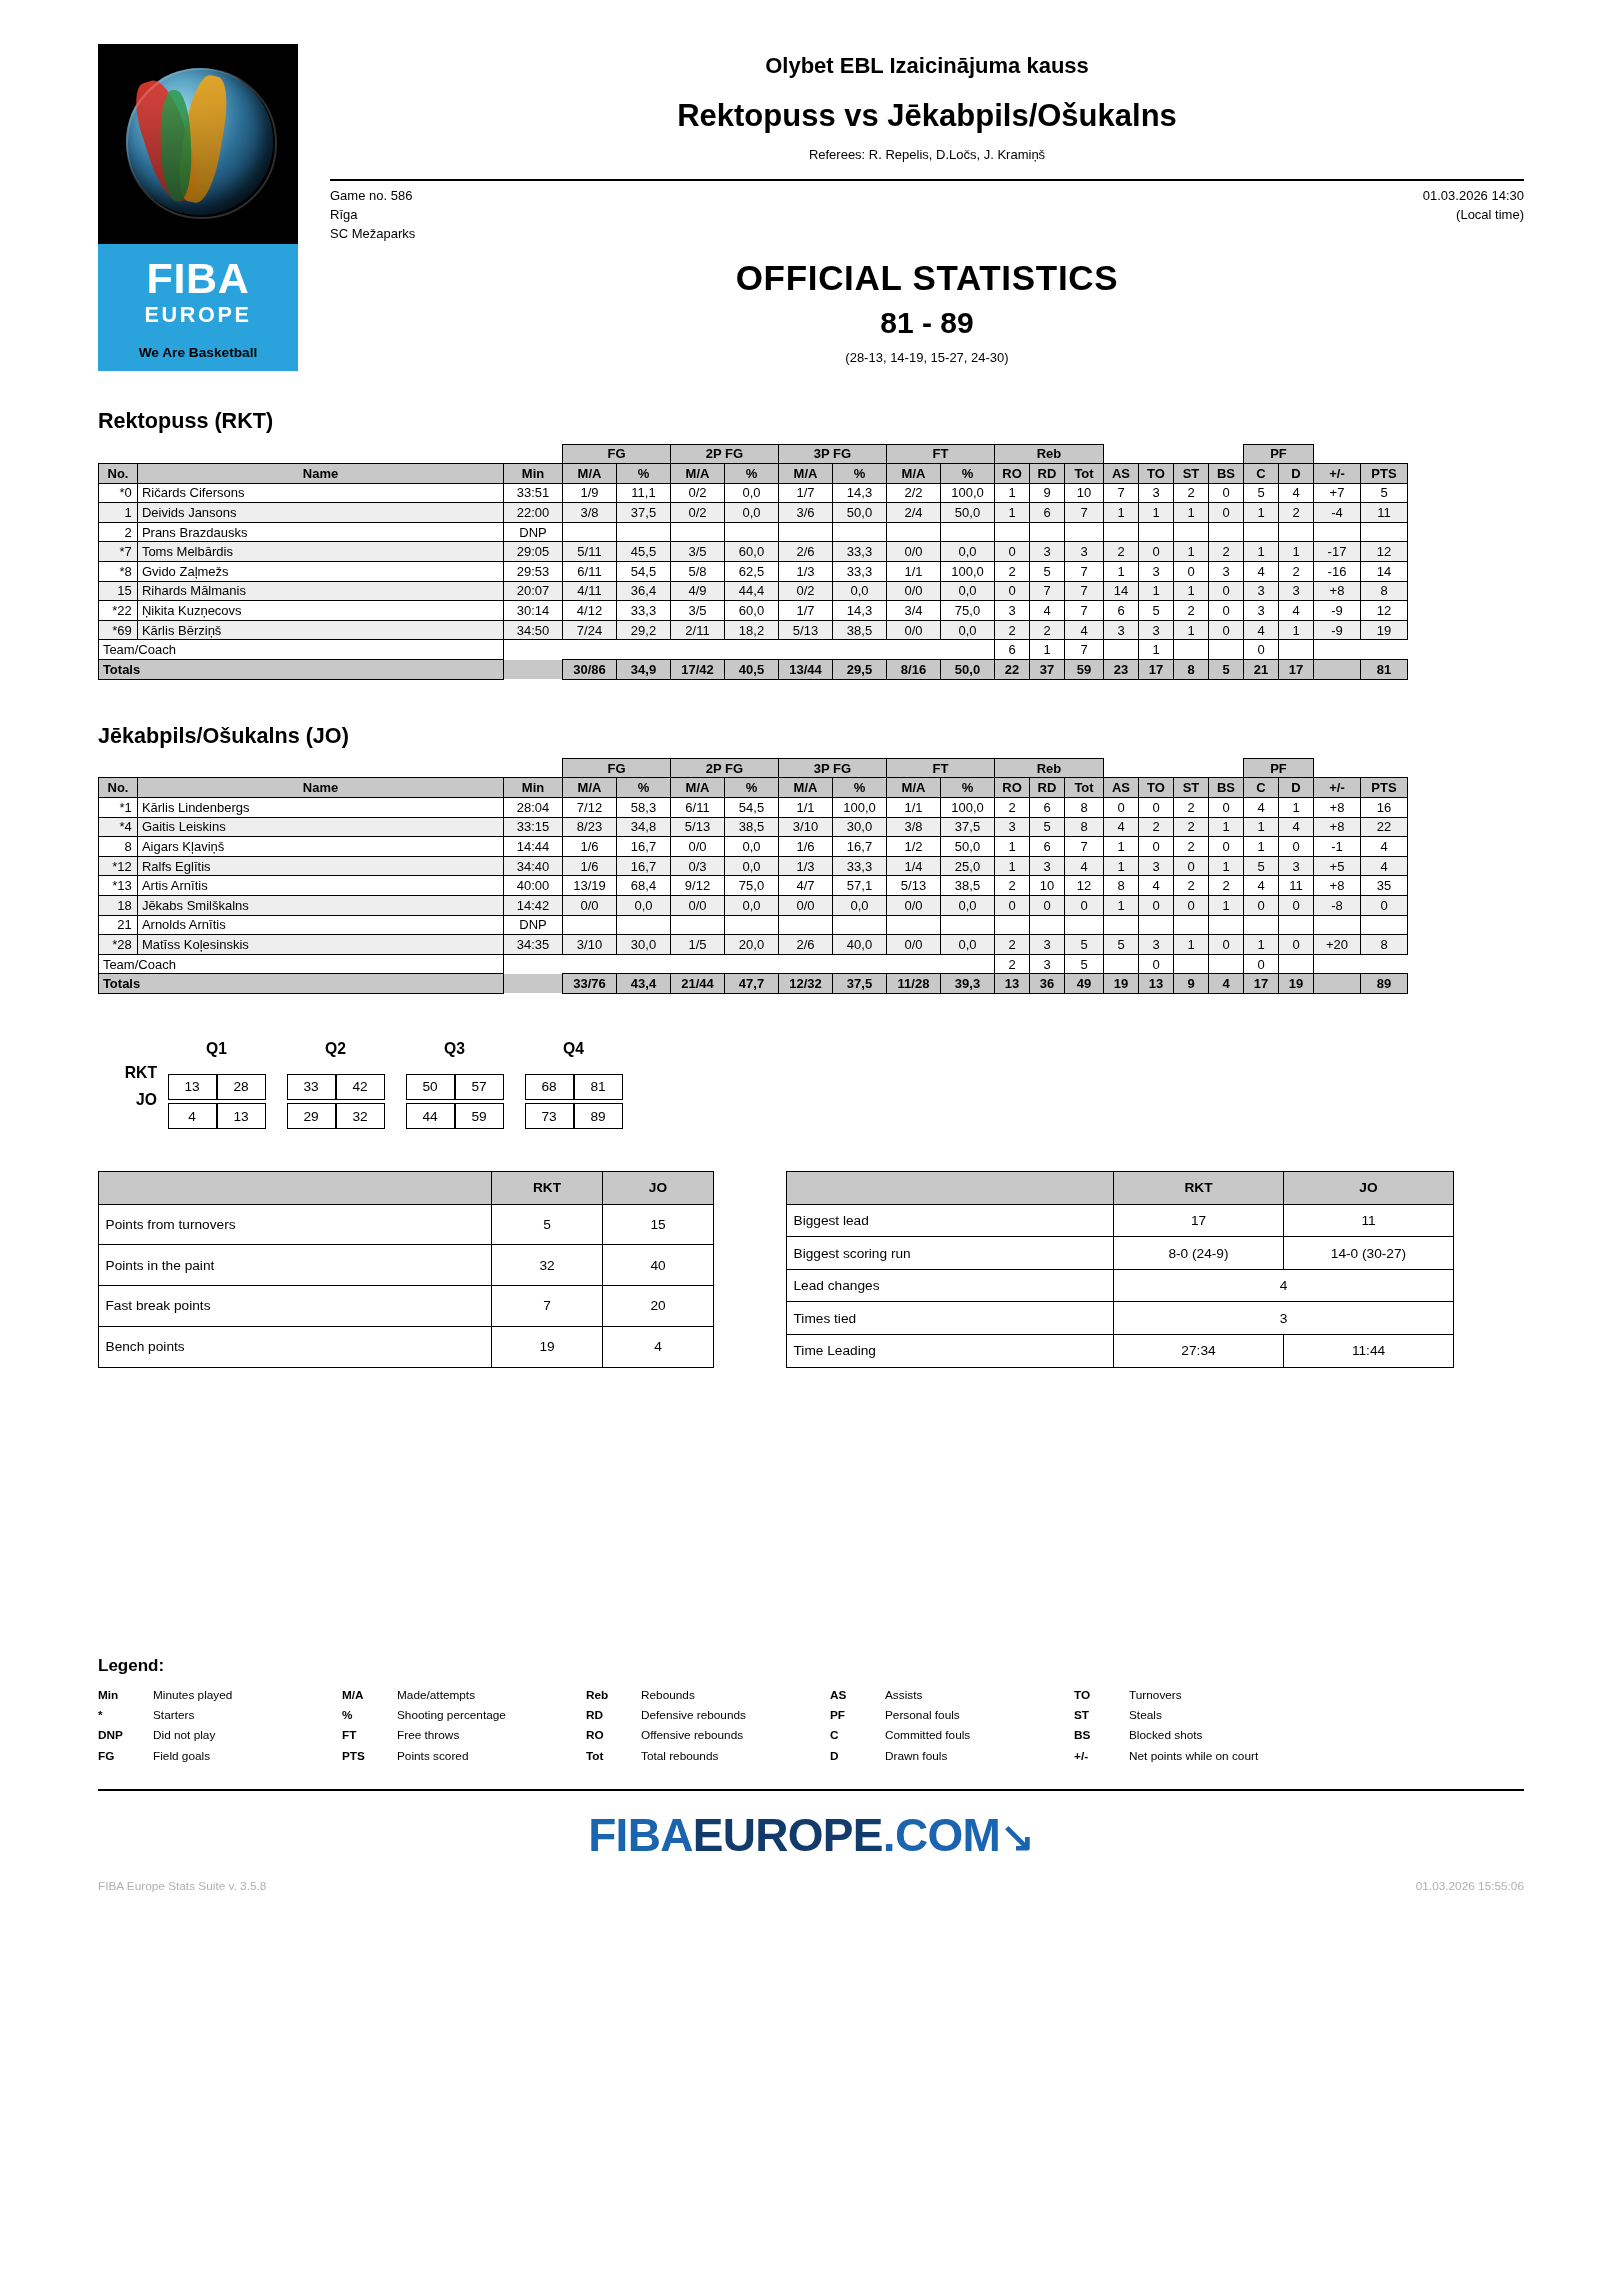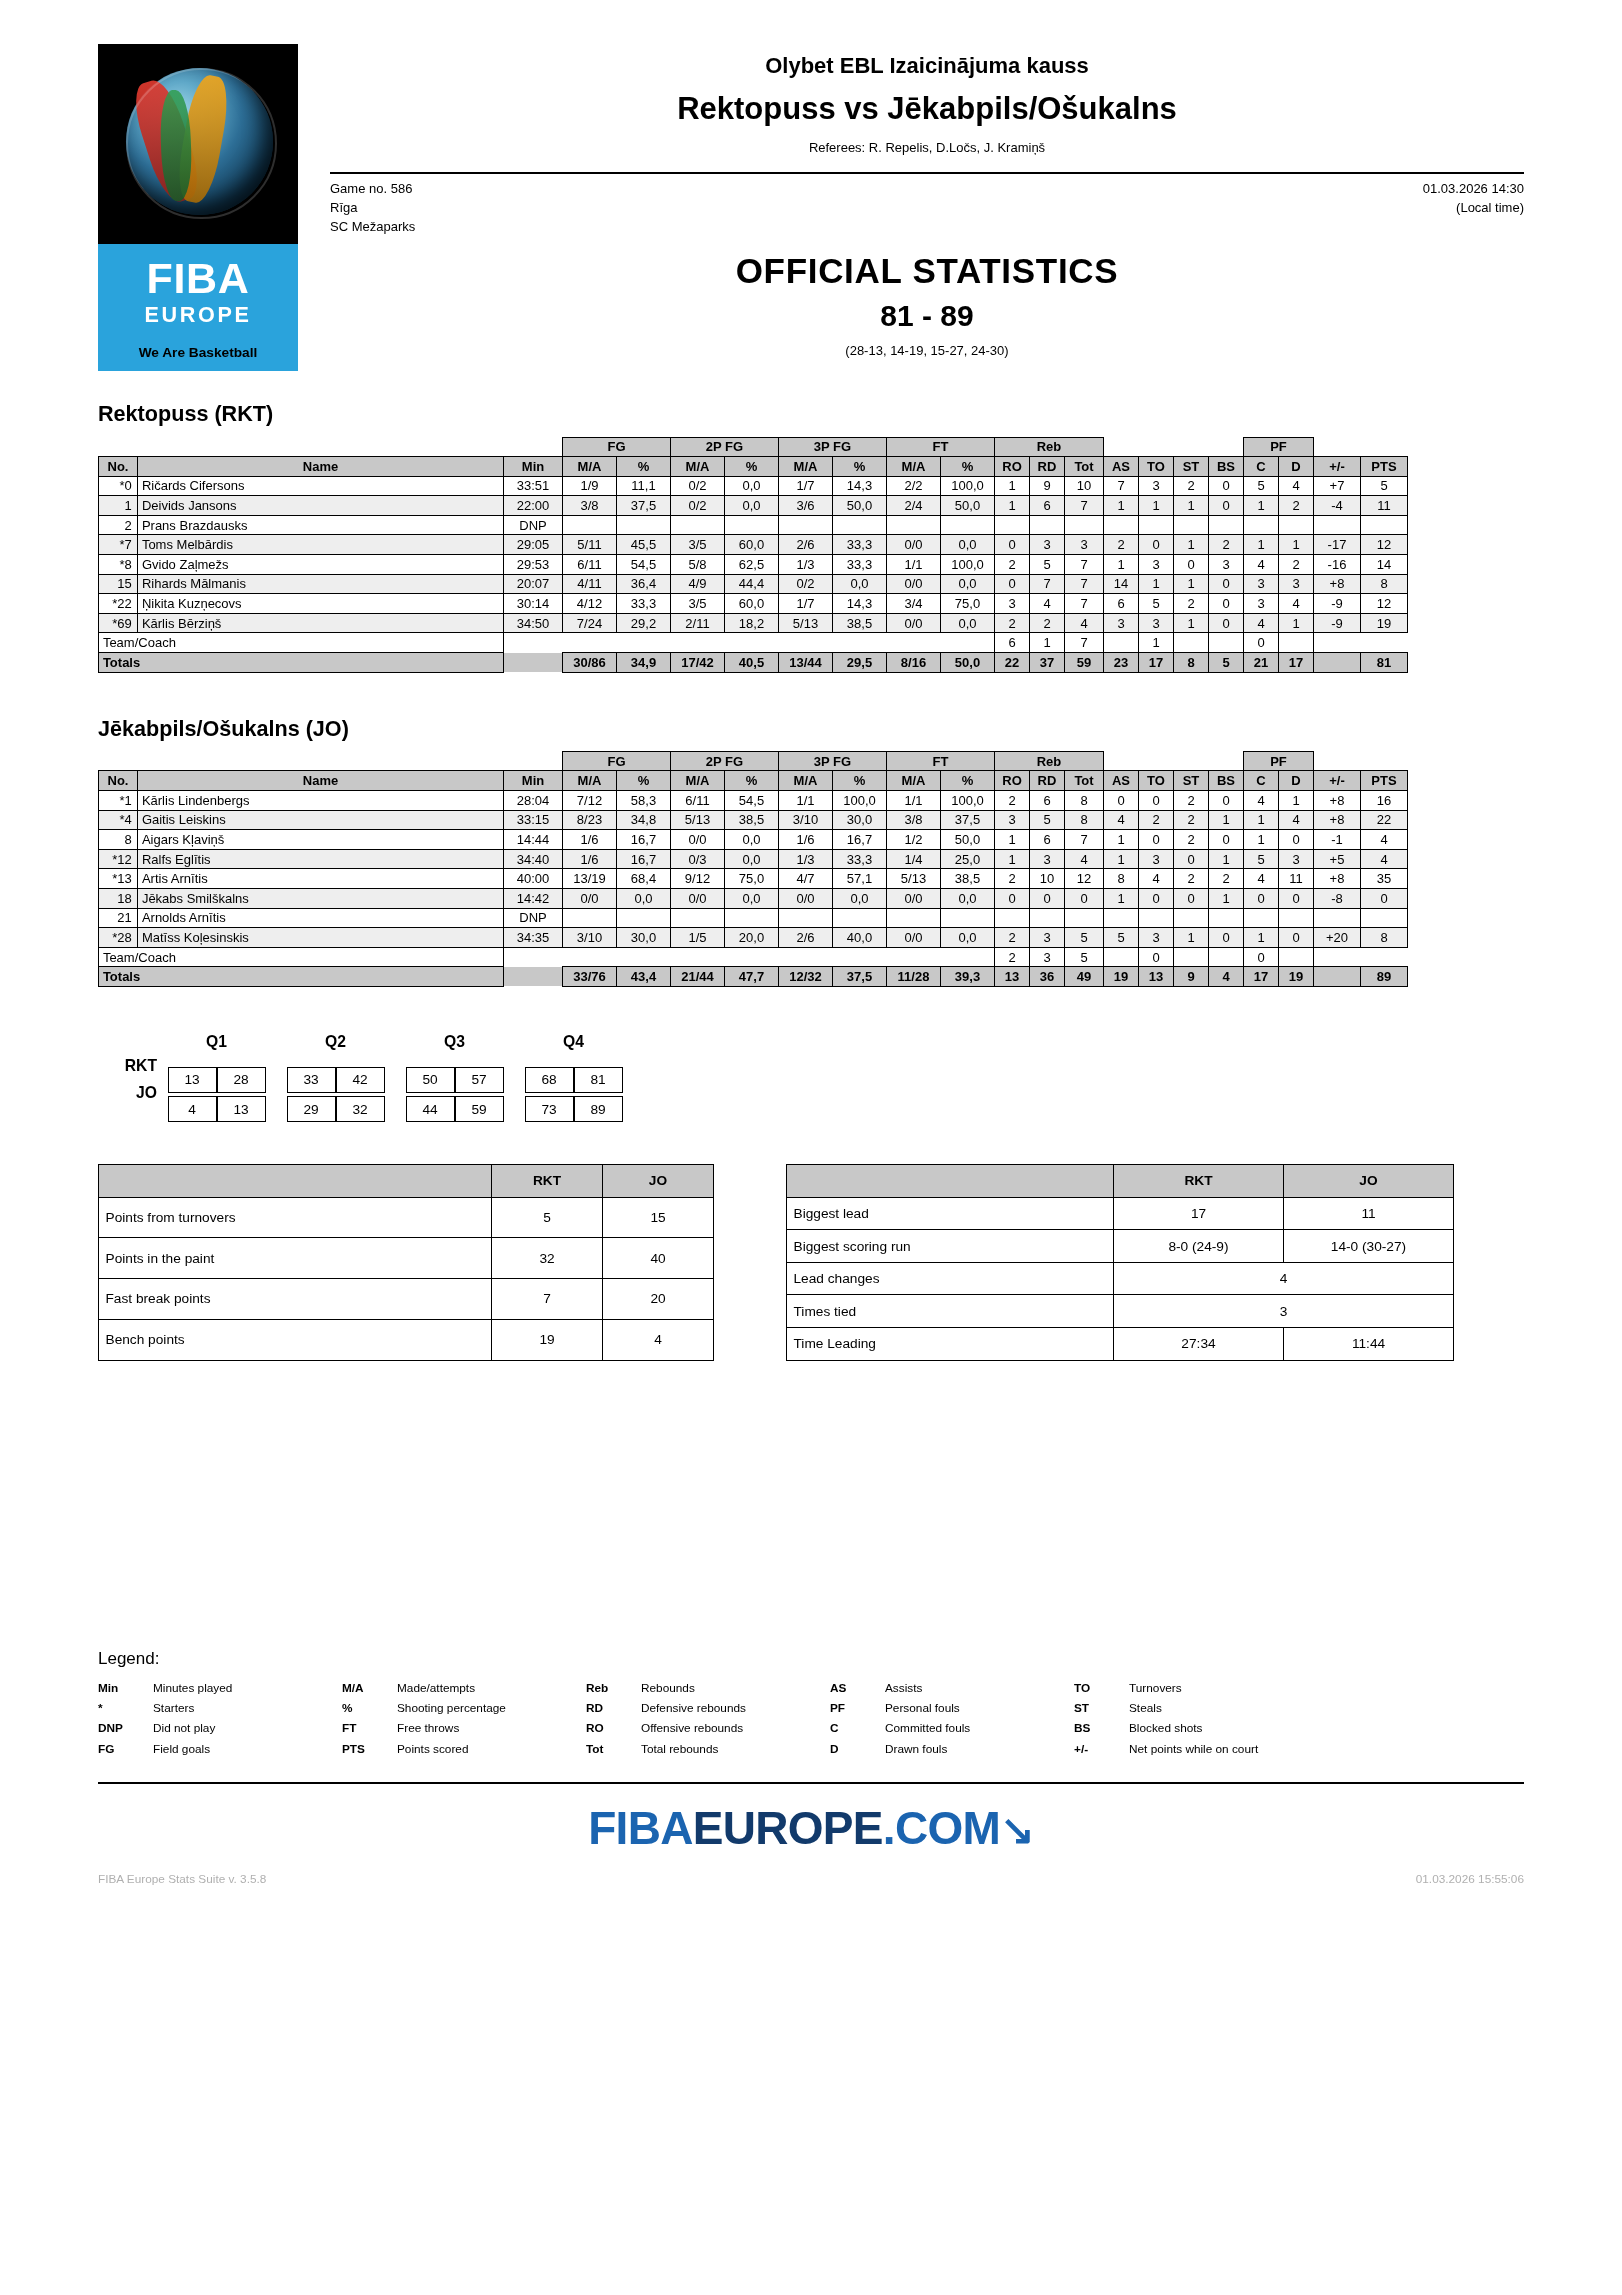--- a/index.html
+++ b/index.html
@@ -63,21 +63,21 @@
     font-size: 43px; font-weight: bold; color:#fff; letter-spacing: 0.7px; line-height:1.05;
   }
   .fiba-box .f2 {
     font-size: 21.6px; font-weight: bold; color:#fff; letter-spacing: 2.6px; margin-top:1.3px;
   }
   .fiba-box .f3 {
     font-size: 13.7px; color:#000000; margin-top: 17px; font-weight:600;
   }
   .head-center { margin-left: 232px; text-align:center; }
   .comp-name { font-size: 22px; font-weight: bold; margin-top: 6.5px; }
-  .match-title { font-size: 31px; font-weight: bold; margin-top: 12px; }
+  .match-title { font-size: 31px; font-weight: bold; margin-top: 19px; }
   .referees { font-size: 13px; margin-top: 13px; }
   .hr-line { border-top: 2px solid #000; margin: 17px 0 0 0; }
   .meta-row { display:flex; justify-content:space-between; font-size:13px; margin-top:6.5px; }
   .meta-left div, .meta-right div { line-height: 1.45; }
   .meta-right { text-align:right; }
   .official { text-align:center; font-size: 35px; font-weight: bold; letter-spacing:0.7px; margin-top: 14.4px; }
   .score { text-align:center; font-size: 30px; font-weight: bold; margin-top: 7.9px; }
   .quarters { text-align:center; font-size: 13px; margin-top: 10.5px; }
 
   
@@ -142,21 +142,21 @@
   table.stats th { background:#c8c8c8; font-weight:bold; text-align:center; }
   table.stats td.k { text-align:left; }
   table.stats td.v { text-align:center; }
   .stats-left col.k { width: 393px; }
   .stats-left col.v { width: 111px; }
   .stats-right col.k { width: 327px; }
   .stats-right col.v { width: 170px; }
 
   
   .legend-wrap { margin-top: 288px; }
-  .legend-title { font-size: 17px; font-weight: normal; margin-bottom: 9.2px; }
+  .legend-title { font-size: 17px; font-weight: bold; margin-bottom: 9.2px; }
   .legend-grid { display:flex; font-size: 11.8px; }
   .legend-col { display:flex; margin-right: 38px; }
   .legend-keys { font-weight:bold; width: 55px; }
   .legend-keys div, .legend-vals div { line-height: 1.72; white-space:nowrap; }
   .legend-vals { min-width: 151px; }
 
   
   .foot-rule { border-top: 2px solid #000; margin: 23.6px 98px 0 98px; }
   .fiba-url { text-align:center; margin-top: 17px; font-size: 46px; font-weight: bold; letter-spacing:-0.7px; }
   .fiba-url .blue { color:#1b64b0; }

